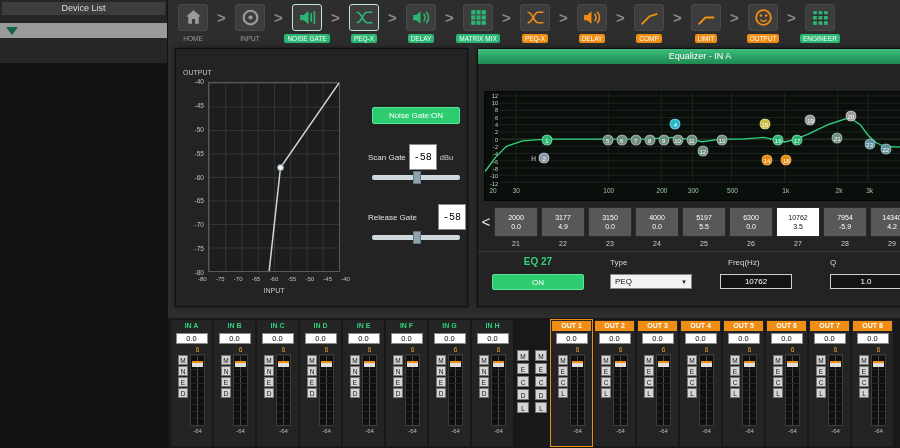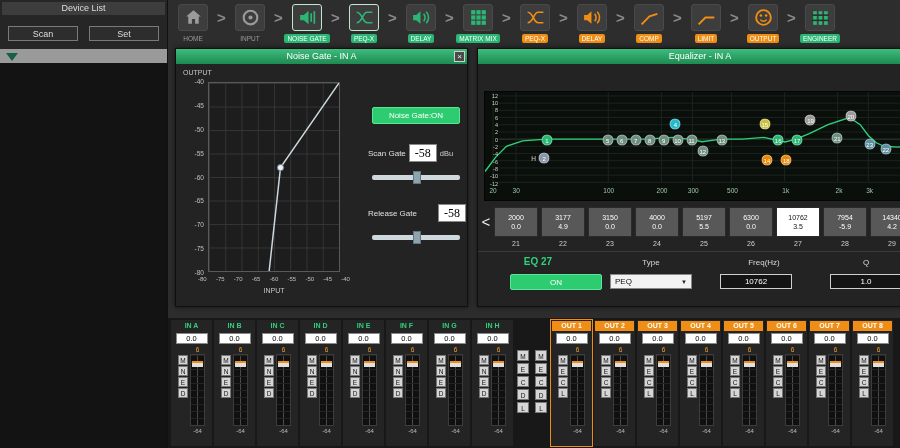--- a/index.html
+++ b/index.html
@@ -38,21 +38,21 @@
 .ng-yticks span{font-size:6.5px;color:#c0c0c0;text-align:right;height:7px;line-height:7px;}
 .ng-plot{position:absolute;left:32px;top:33px;width:132px;height:190px;background:#1d1d1d;border:1px solid #5a5a5a;background-image:linear-gradient(to right,#343434 1px,transparent 1px),linear-gradient(to bottom,#343434 1px,transparent 1px);background-size:calc(100%/8) calc(100%/8);}
 .ng-plot svg{position:absolute;inset:0;width:100%;height:100%;}
 .ng-xticks{position:absolute;left:22px;top:227px;width:152px;display:flex;justify-content:space-between;}
 .ng-xticks span{font-size:6px;color:#c0c0c0;}
 .ng-xlabel{position:absolute;left:32px;top:238px;width:132px;text-align:center;font-size:7px;color:#c8c8c8;}
 .ng-on{position:absolute;left:196px;top:58px;width:88px;height:17px;background:#2ecc71;border:1px solid #58e699;color:#fff;font-size:8px;border-radius:2px;font-family:inherit;}
 .ng-row{position:absolute;left:192px;width:98px;display:flex;align-items:center;gap:3px;}
 .ng-row.r1{top:95px;}.ng-row.r2{top:155px;gap:21px;}
 .ng-lab{font-size:8px;color:#e0e0e0;white-space:nowrap;}
-.ng-val{width:28px;height:18px;background:#fff;border:1px solid #888;font-size:12px;text-align:center;font-family:Liberation Serif, serif;color:#000;padding:0;}
+.ng-val{width:28px;height:26px;background:#fff;border:1px solid #888;font-size:10px;text-align:center;font-family:Liberation Mono, monospace;color:#000;padding:0;}
 .ng-unit{font-size:7.5px;color:#cfcfcf;}
 .ng-slider{position:absolute;left:196px;width:88px;height:5px;background:#cfd8dc;border-radius:2px;}
 .ng-slider.s1{top:126px;}.ng-slider.s2{top:186px;}
 .ng-slider .thumb{position:absolute;left:47%;top:-4px;width:8px;height:13px;background:#8fa3ad;border:1px solid #5f7781;}
 
 
 .eq-panel{left:477px;top:48px;width:550px;height:259px;}
 .eq-panel .panel-title{padding-right:104px;}
 .eq-buttons{position:absolute;left:6px;top:21px;display:flex;gap:16px;}
 .eq-btn{height:15px;width:88px;font-size:8px;font-family:inherit;background:#3a3a3a;border:1px solid #909090;color:#f0f0f0;border-radius:2px;white-space:nowrap;}
@@ -67,22 +67,22 @@
 .band-row{position:absolute;left:0;top:158px;width:550px;display:flex;align-items:flex-start;}
 .band-nav{width:16px;height:32px;color:#f0f0f0;font-size:15px;line-height:30px;text-align:center;}
 .band-list{display:flex;gap:3px;}
 .band{display:flex;flex-direction:column;align-items:center;width:44px;}
 .band-box{width:44px;height:30px;background:#585858;border:1px solid #2a2a2a;color:#fff;display:flex;flex-direction:column;justify-content:center;align-items:center;gap:1px;}
 .band-box.selected{background:#fff;color:#111;}
 .band-freq,.band-gain{font-size:7px;line-height:8px;}
 .band-num{margin-top:3px;font-size:7px;color:#cfcfcf;}
 .eq-bottom{position:absolute;left:0;top:202px;width:550px;height:57px;border-top:1px solid #3a3a3a;}
 .eq-name{position:absolute;left:14px;top:4px;width:92px;text-align:center;color:#2fd07a;font-size:10px;font-weight:bold;}
-.eq-on{position:absolute;left:32px;top:22px;width:92px;height:16px;background:#2ecc71;border:1px solid #58e699;color:#fff;font-size:8px;font-family:inherit;border-radius:2px;}
-.fld-lab{position:absolute;top:6px;font-size:8px;color:#d8d8d8;text-align:center;}
+.eq-on{position:absolute;left:14px;top:22px;width:92px;height:16px;background:#2ecc71;border:1px solid #58e699;color:#fff;font-size:8px;font-family:inherit;border-radius:2px;}
+.fld-lab{position:absolute;top:6px;font-size:8px;color:#d8d8d8;}
 .lab-type{left:132px;width:82px;}
 .lab-freq{left:250px;width:72px;}
 .lab-q{left:352px;width:72px;}
 .fld-box{position:absolute;top:22px;height:15px;font-size:8px;}
 .box-type{left:132px;width:82px;background:#f2f2f2;color:#111;display:flex;align-items:center;justify-content:space-between;padding:0 4px;border:1px solid #888;}
 .box-type .dd{font-size:6px;color:#222;}
 .box-freq{left:242px;width:72px;background:#141414;border:1px solid #cfcfcf;color:#fff;text-align:center;line-height:13px;}
 .box-q{left:352px;width:72px;background:#141414;border:1px solid #cfcfcf;color:#fff;text-align:center;line-height:13px;}
 
 
@@ -104,24 +104,20 @@
 .ch.center{width:16px;background:transparent;padding-top:30px;display:flex;flex-direction:column;gap:2px;align-items:center;}
 .ch.center .key{width:12px;height:11px;line-height:11px;}
 </style>
 </head>
 <body>
 
 <div id="app">
 
   <aside class="sidebar">
     <div class="dl-title">Device List</div>
-    <div class="side-btns">
-      <button class="side-btn">Scan</button>
-      <button class="side-btn">Set</button>
-    </div>
     <div class="drop-row">
       <span class="tri"></span>
     </div>
     <div class="device-area"></div>
   </aside>
 
   <header class="toolbar" id="toolbar">
       <div class="tb-item">
         <div class="tb-icon">
           <svg viewBox="0 0 20 20" width="21" height="21">
@@ -272,24 +268,20 @@
                 <rect x="2" y="12" width="16" height="1.5" fill="#2d2d2d"></rect>
               </g>
             </g>
           </svg>
         </div>
         <div class="tb-label green">ENGINEER</div>
       </div>
     </header>
 
   <section class="panel ng-panel">
-    <div class="panel-title">
-      <span>Noise Gate - IN A</span>
-      <span class="close-box">×</span>
-    </div>
     <div class="ng-ylabel">OUTPUT</div>
     <div class="ng-yticks" id="ng-yticks">
         <span>-40</span>
         <span>-45</span>
         <span>-50</span>
         <span>-55</span>
         <span>-60</span>
         <span>-65</span>
         <span>-70</span>
         <span>-75</span>

